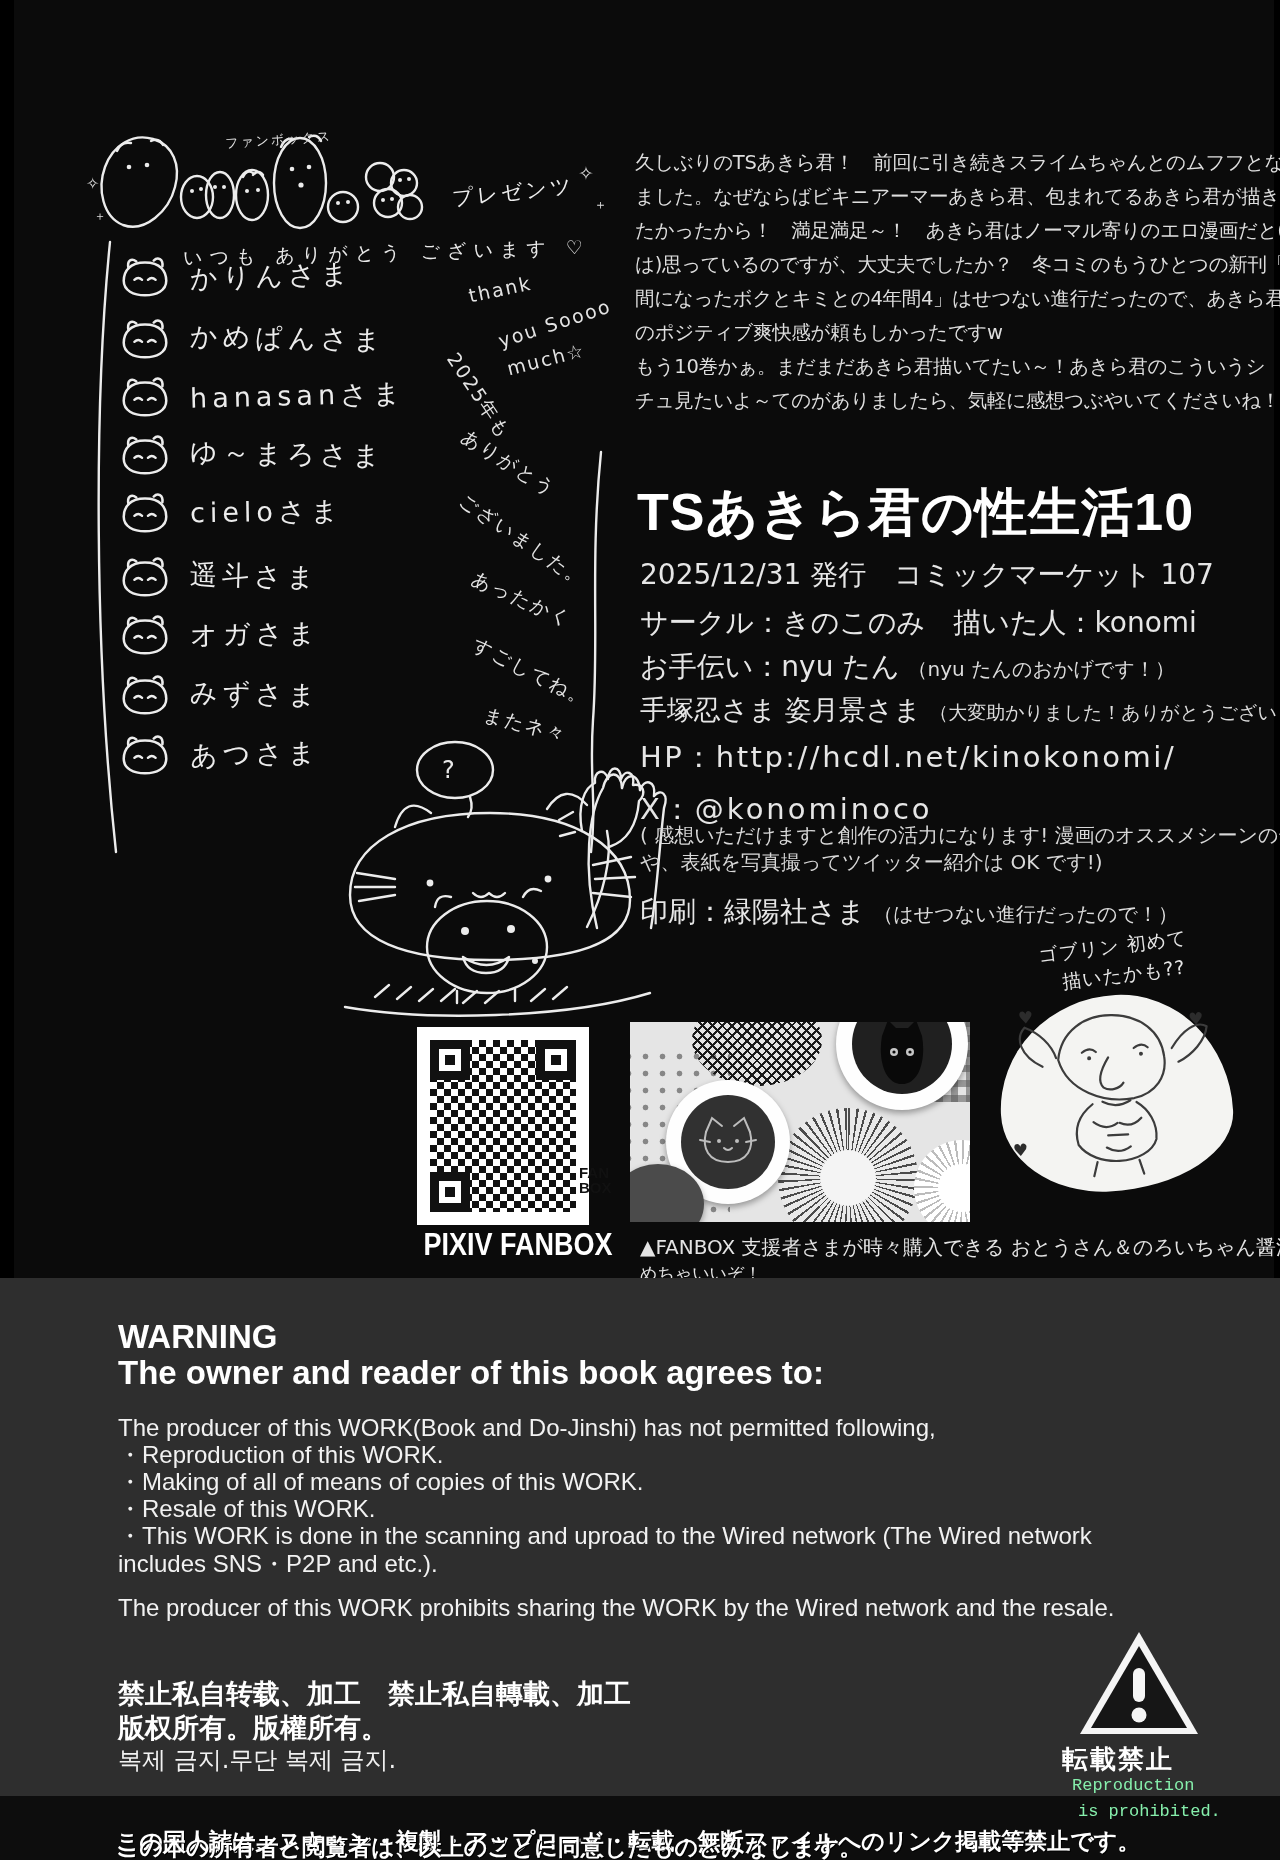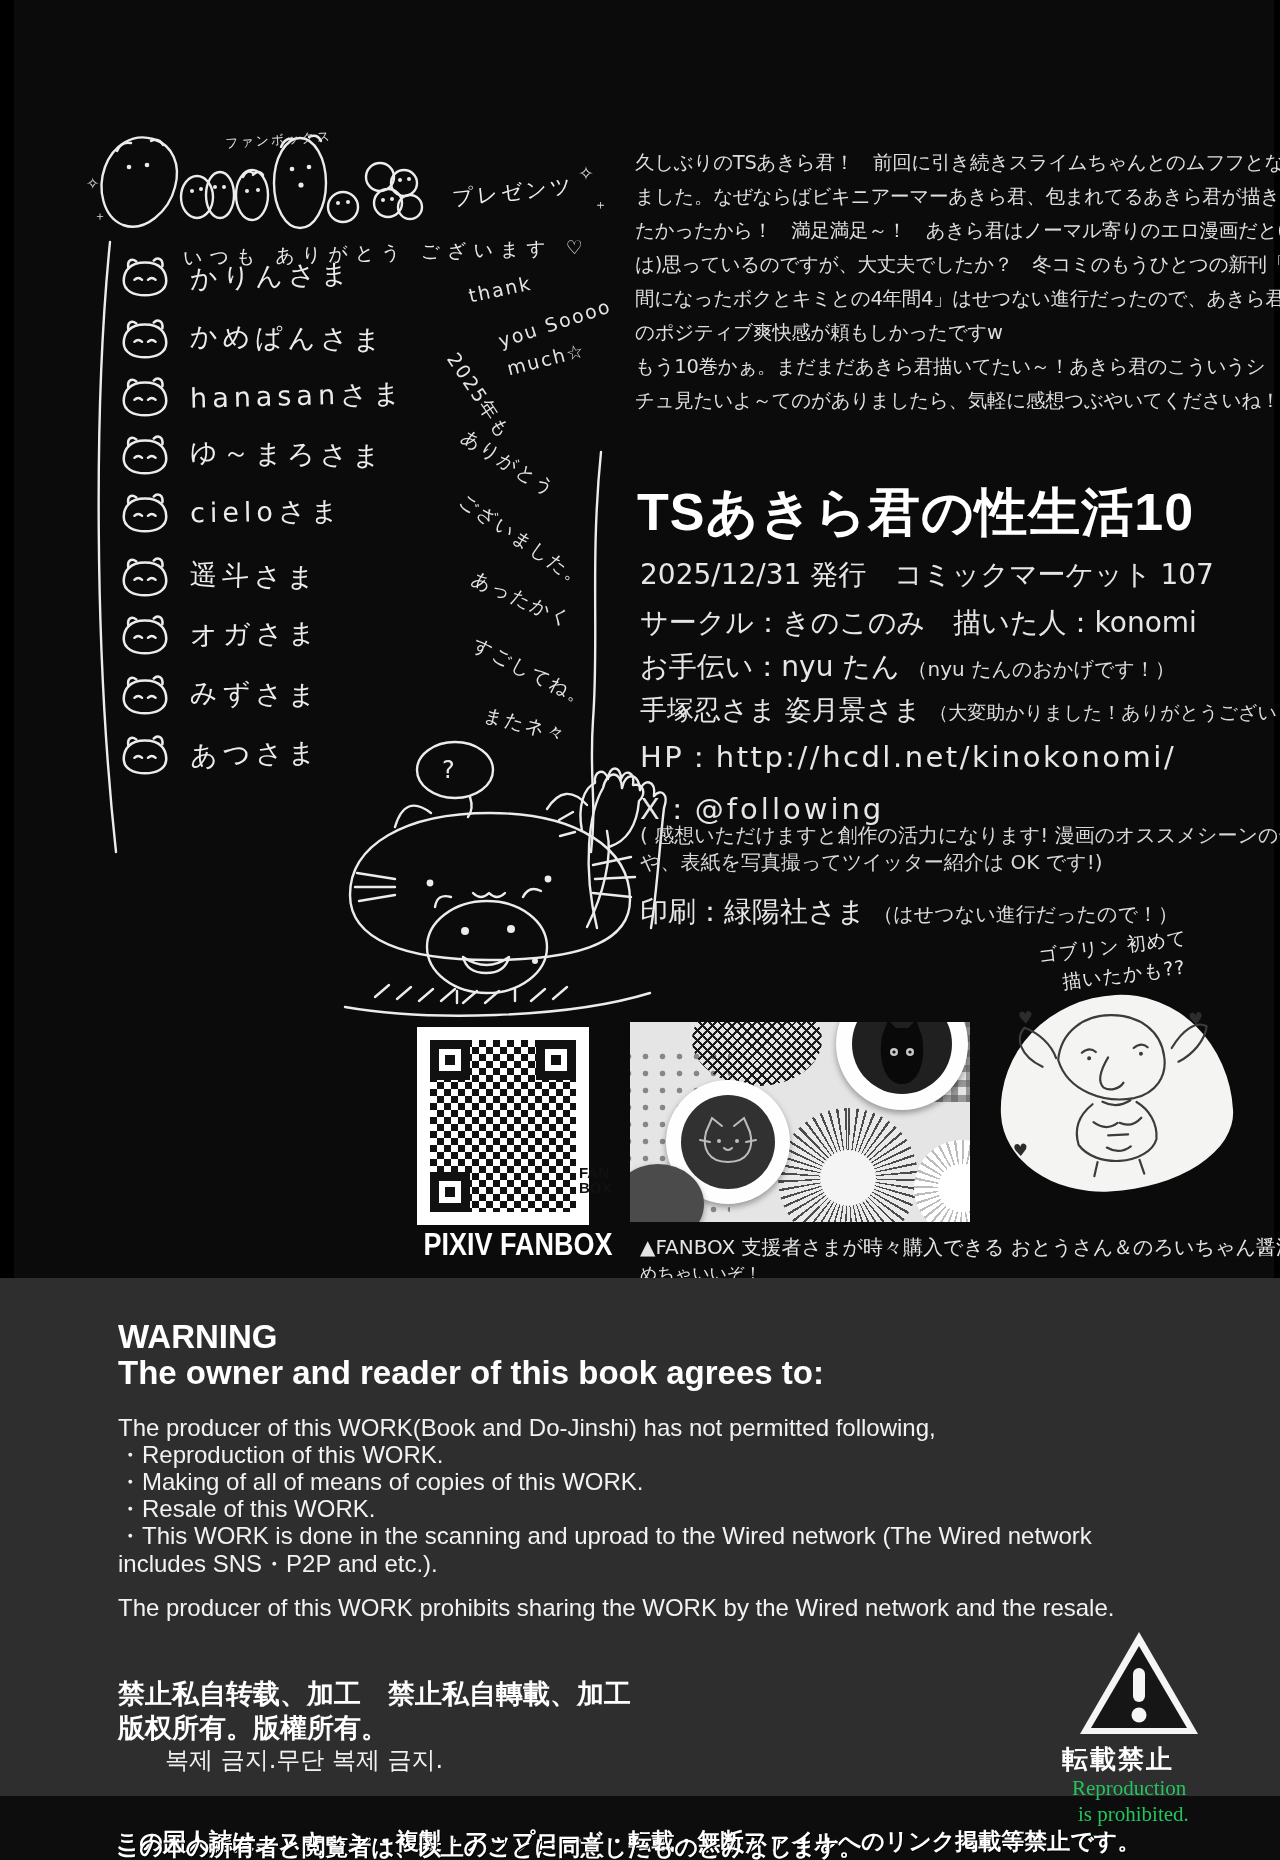--- a/index.html
+++ b/index.html
@@ -66,21 +66,21 @@
   .gob-heart{position:absolute;color:#2c2c2c;font-size:17px;}
   
   .warn-section{position:absolute;left:0;top:1278px;width:1280px;height:520px;background:#2e2e2e;}
   .w-head{position:absolute;left:118px;font-size:33px;font-weight:700;color:#fff;
      font-family:"Liberation Sans","DejaVu Sans",sans-serif;white-space:nowrap;}
   .w-text{position:absolute;left:118px;font-size:24px;color:#f2f2f2;line-height:27.5px;
      font-family:"Liberation Sans","DejaVu Sans",sans-serif;}
   .w-cjk{position:absolute;left:118px;font-size:27px;font-weight:700;color:#fff;white-space:nowrap;}
   .w-kr{position:absolute;left:118px;font-size:24px;color:#f2f2f2;white-space:nowrap;}
   .stamp-jp{position:absolute;left:1062px;top:1742px;font-size:26px;font-weight:700;letter-spacing:2px;color:#fff;z-index:6;white-space:nowrap;}
-  .stamp-en{position:absolute;font-family:Liberation Serif, serif;font-size:21px;color:#22c55e;z-index:6;white-space:nowrap;}
+  .stamp-en{position:absolute;font-family:Liberation Mono, monospace;font-size:17px;color:#86efac;z-index:6;white-space:nowrap;}
   .bottom-strip{position:absolute;left:0;top:1796px;width:1280px;height:64px;background:#0d0d0d;z-index:4;}
   .b-line{position:absolute;left:116px;font-size:23px;font-weight:900;color:#fff;white-space:nowrap;
      text-shadow:1px 1px 0 #000;}
   svg.doodle{overflow:visible;}
   .doodle path,.doodle ellipse,.doodle circle{fill:none;stroke:#ececec;stroke-width:2.4;stroke-linecap:round;stroke-linejoin:round;}
   .doodle .dot{fill:#ececec;stroke:none;}
   .qmark{position:absolute;font-size:24px;color:#e8e8e8;}
 </style>
 </head>
 <body>
@@ -275,21 +275,21 @@
   <div class="c-title">TSあきら君の性生活10</div>
   <div class="c-line" style="top:556px;">2025/12/31 発行　コミックマーケット 107</div>
   <div class="c-line" style="top:648px;">
     <span>お手伝い：nyu たん</span><span class="note">（nyu たんのおかげです！）</span>
   </div>
   <div class="c-line" style="top:604px;">サークル：きのこのみ　描いた人：konomi</div>
   <div class="c-line" style="top:692px;font-size:27px;">
     <span>手塚忍さま 姿月景さま</span><span class="note" style="font-size:19px;">（大変助かりました！ありがとうございます！）</span>
   </div>
   <div class="c-line c-url" style="top:738px;">HP：http://hcdl.net/kinokonomi/</div>
-  <div class="c-line c-url" style="top:790px;letter-spacing:3px;">X：@following</div>
+  <div class="c-line c-url" style="top:790px;letter-spacing:3px;">X：@konominoco</div>
   <div class="c-small" style="top:822px;">( 感想いただけますと創作の活力になります! 漫画のオススメシーンの一部</div>
   <div class="c-small" style="top:849px;">や、表紙を写真撮ってツイッター紹介は OK です!)</div>
   <div class="c-line" style="top:893px;">
     <span>印刷：緑陽社さま</span><span class="note">（はせつない進行だったので！）</span>
   </div>
 
   <div class="qr-box">
     <div class="qr-pattern"></div>
     <div class="qr-finder" style="left:13px;top:13px;"></div>
     <div class="qr-finder" style="left:119px;top:13px;"></div>
@@ -370,21 +370,21 @@
     <div class="w-head" style="top:40px;">WARNING</div>
     <div class="w-head" style="top:76px;">The owner and reader of this book agrees to:</div>
     <div class="w-text" style="top:136px;width:1040px;">The producer of this WORK(Book and Do-Jinshi) has not permitted following,</div>
     <div class="w-text" style="top:163px;width:1040px;">・Reproduction of this WORK.</div>
     <div class="w-text" style="top:190px;width:1040px;">・Making of all of means of copies of this WORK.</div>
     <div class="w-text" style="top:217px;width:1040px;">・Resale of this WORK.</div>
     <div class="w-text" style="top:244px;width:1010px;">・This WORK is done in the scanning and uproad to the Wired network (The Wired network includes SNS・P2P and etc.).</div>
     <div class="w-text" style="top:316px;width:1020px;">The producer of this WORK prohibits sharing the WORK by the Wired network and the resale.</div>
     <div class="w-cjk" style="top:398px;">禁止私自转载、加工　禁止私自轉載、加工</div>
     <div class="w-cjk" style="top:432px;">版权所有。版權所有。</div>
-    <div class="w-kr" style="top:466px;margin-left:47px;">복제 금지.무단 복제 금지.</div>
+    <div class="w-kr" style="top:466px;">복제 금지.무단 복제 금지.</div>
   </div>
 
   <svg class="abs" style="left:1078px;top:1630px;z-index:6;" width="122" height="108" viewBox="0 0 122 108">
     <path d="M61 2 L120 104 L2 104 Z" fill="#f5f5f5"></path>
     <path d="M61 16 L109 98 L13 98 Z" fill="#161616"></path>
     <rect x="55" y="38" width="12" height="34" rx="6" fill="#f5f5f5"></rect>
     <circle cx="61" cy="85" r="7.5" fill="#f5f5f5"></circle>
   </svg>
   <div class="stamp-jp">転載禁止</div>
   <div class="stamp-en" style="left:1072px;top:1776px;">Reproduction</div>

